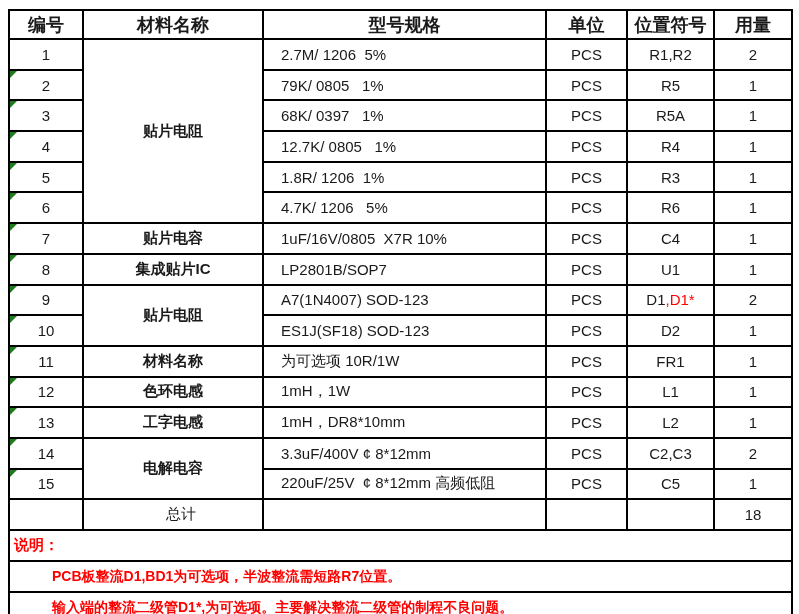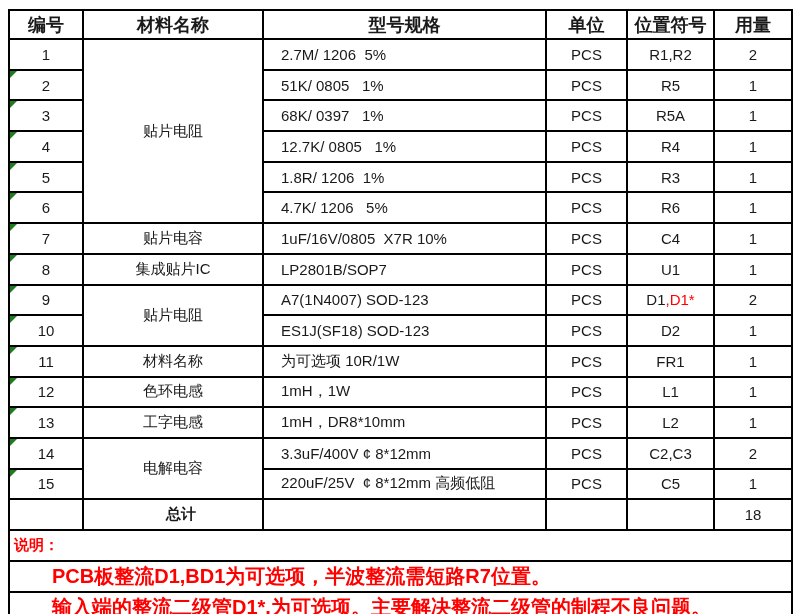--- a/index.html
+++ b/index.html
@@ -30,31 +30,31 @@
   }
   .bom thead th{height:27px;font-weight:bold;font-size:18px;}
   .bom td.r{height:28.7px;}
   td.no-cell{position:relative;}
   .flag{
     position:absolute;top:0;left:0;width:0;height:0;
     border-top:7px solid var(--flag-green);
     border-right:7px solid transparent;
     display:block;
   }
-  td.material{font-weight:normal;margin-top:28px;}
+  td.material{font-weight:bold;margin-top:28px;}
   td.spec{text-align:left;padding-left:17px;white-space:pre;}
   td.pos .red{color:var(--note-red);}
-  td.total-label{font-weight:bold;padding-left:16px;}
+  td.total-label{font-weight:normal;padding-left:16px;}
   tr.notes-title td{
     height:29px;text-align:left;padding-left:4px;
     color:var(--note-red);font-weight:bold;font-size:15px;border-radius:12px;
   }
   tr.note-row td{
     height:29px;text-align:left;padding-left:42px;
-    color:var(--note-red);font-weight:bold;font-size:20px;
+    color:var(--note-red);font-weight:bold;font-size:14px;
   }
 </style>
 </head>
 <body>
 
 <table class="bom">
   <colgroup>
     <col style="width:74px">
       <col style="width:180px">
       <col style="width:283px">
@@ -76,21 +76,21 @@
     <tr>
       <td class="r no-cell">1</td>
       <td class="material" rowspan="6">贴片电阻</td>
       <td class="r spec">2.7M/ 1206  5%</td>
       <td class="r">PCS</td>
       <td class="r pos">R1,R2</td>
       <td class="r">2</td>
     </tr>
     <tr>
       <td class="r no-cell"><span class="flag"></span><span>2</span></td>
-      <td class="r spec">51K/ 0805   1%</td>
+      <td class="r spec">79K/ 0805   1%</td>
       <td class="r">PCS</td>
       <td class="r pos">R5</td>
       <td class="r">1</td>
     </tr>
     <tr>
       <td class="r no-cell"><span class="flag"></span><span>3</span></td>
       <td class="r spec">68K/ 0397   1%</td>
       <td class="r">PCS</td>
       <td class="r pos">R5A</td>
       <td class="r">1</td>

